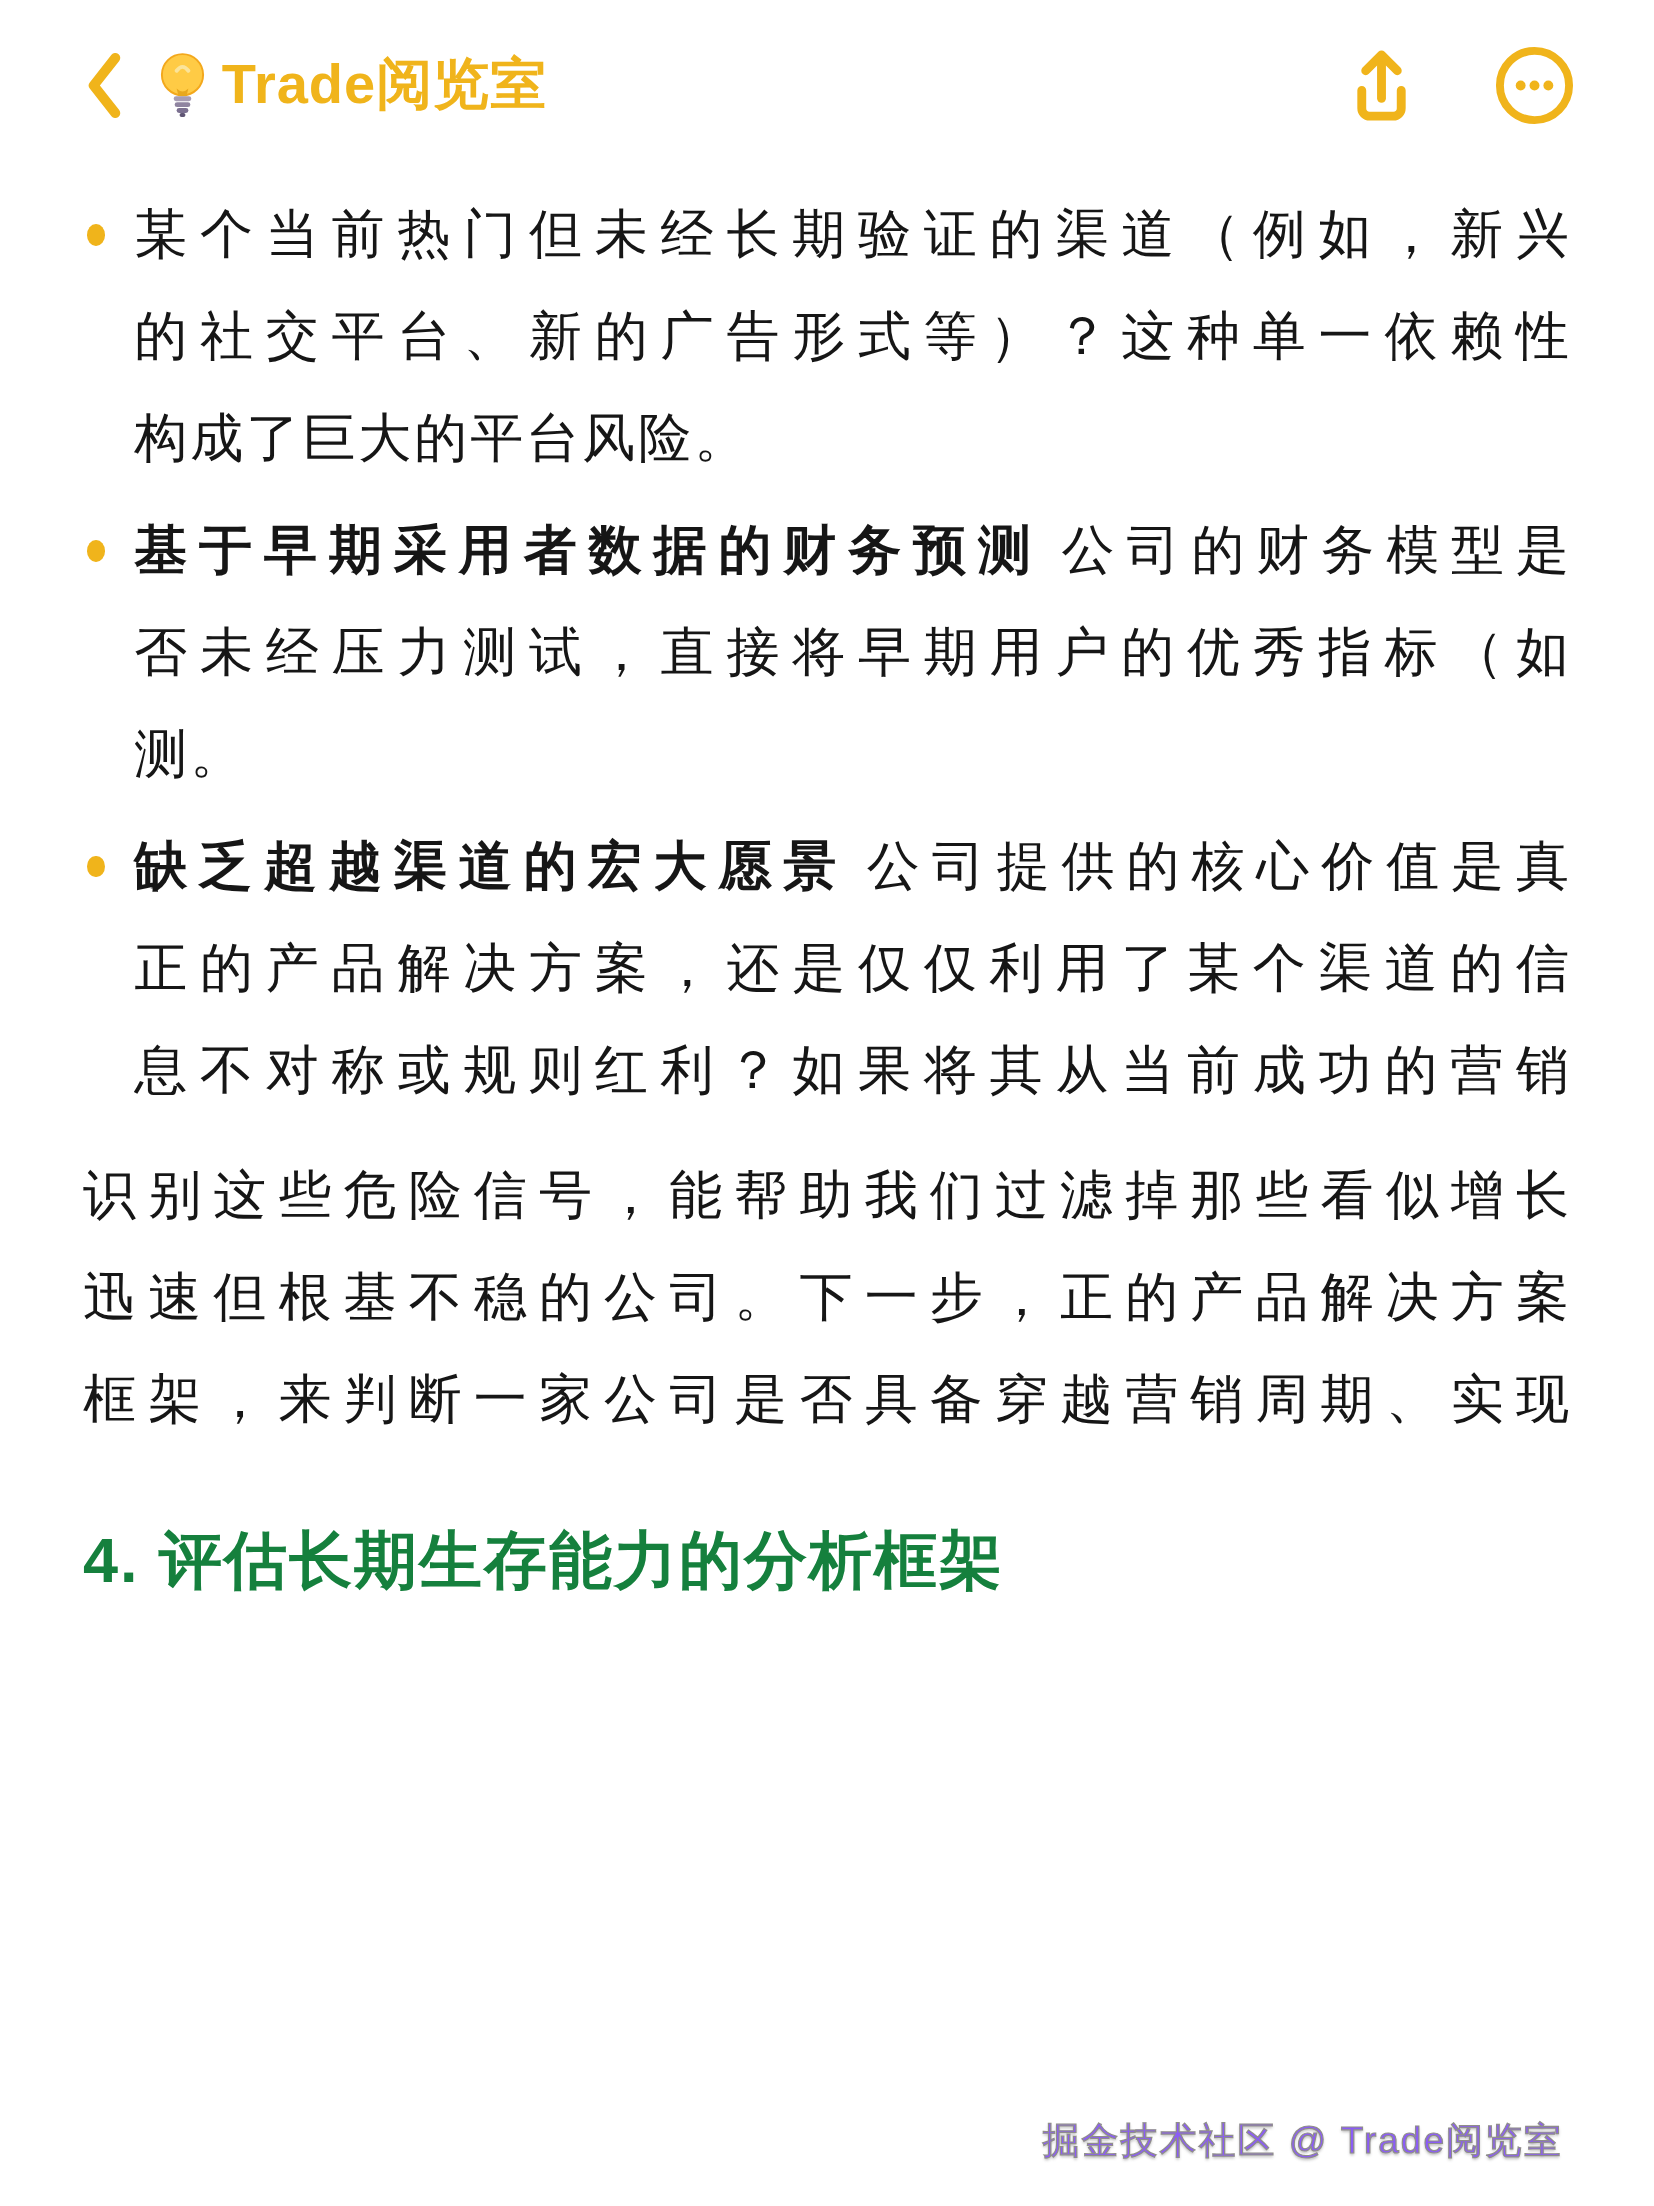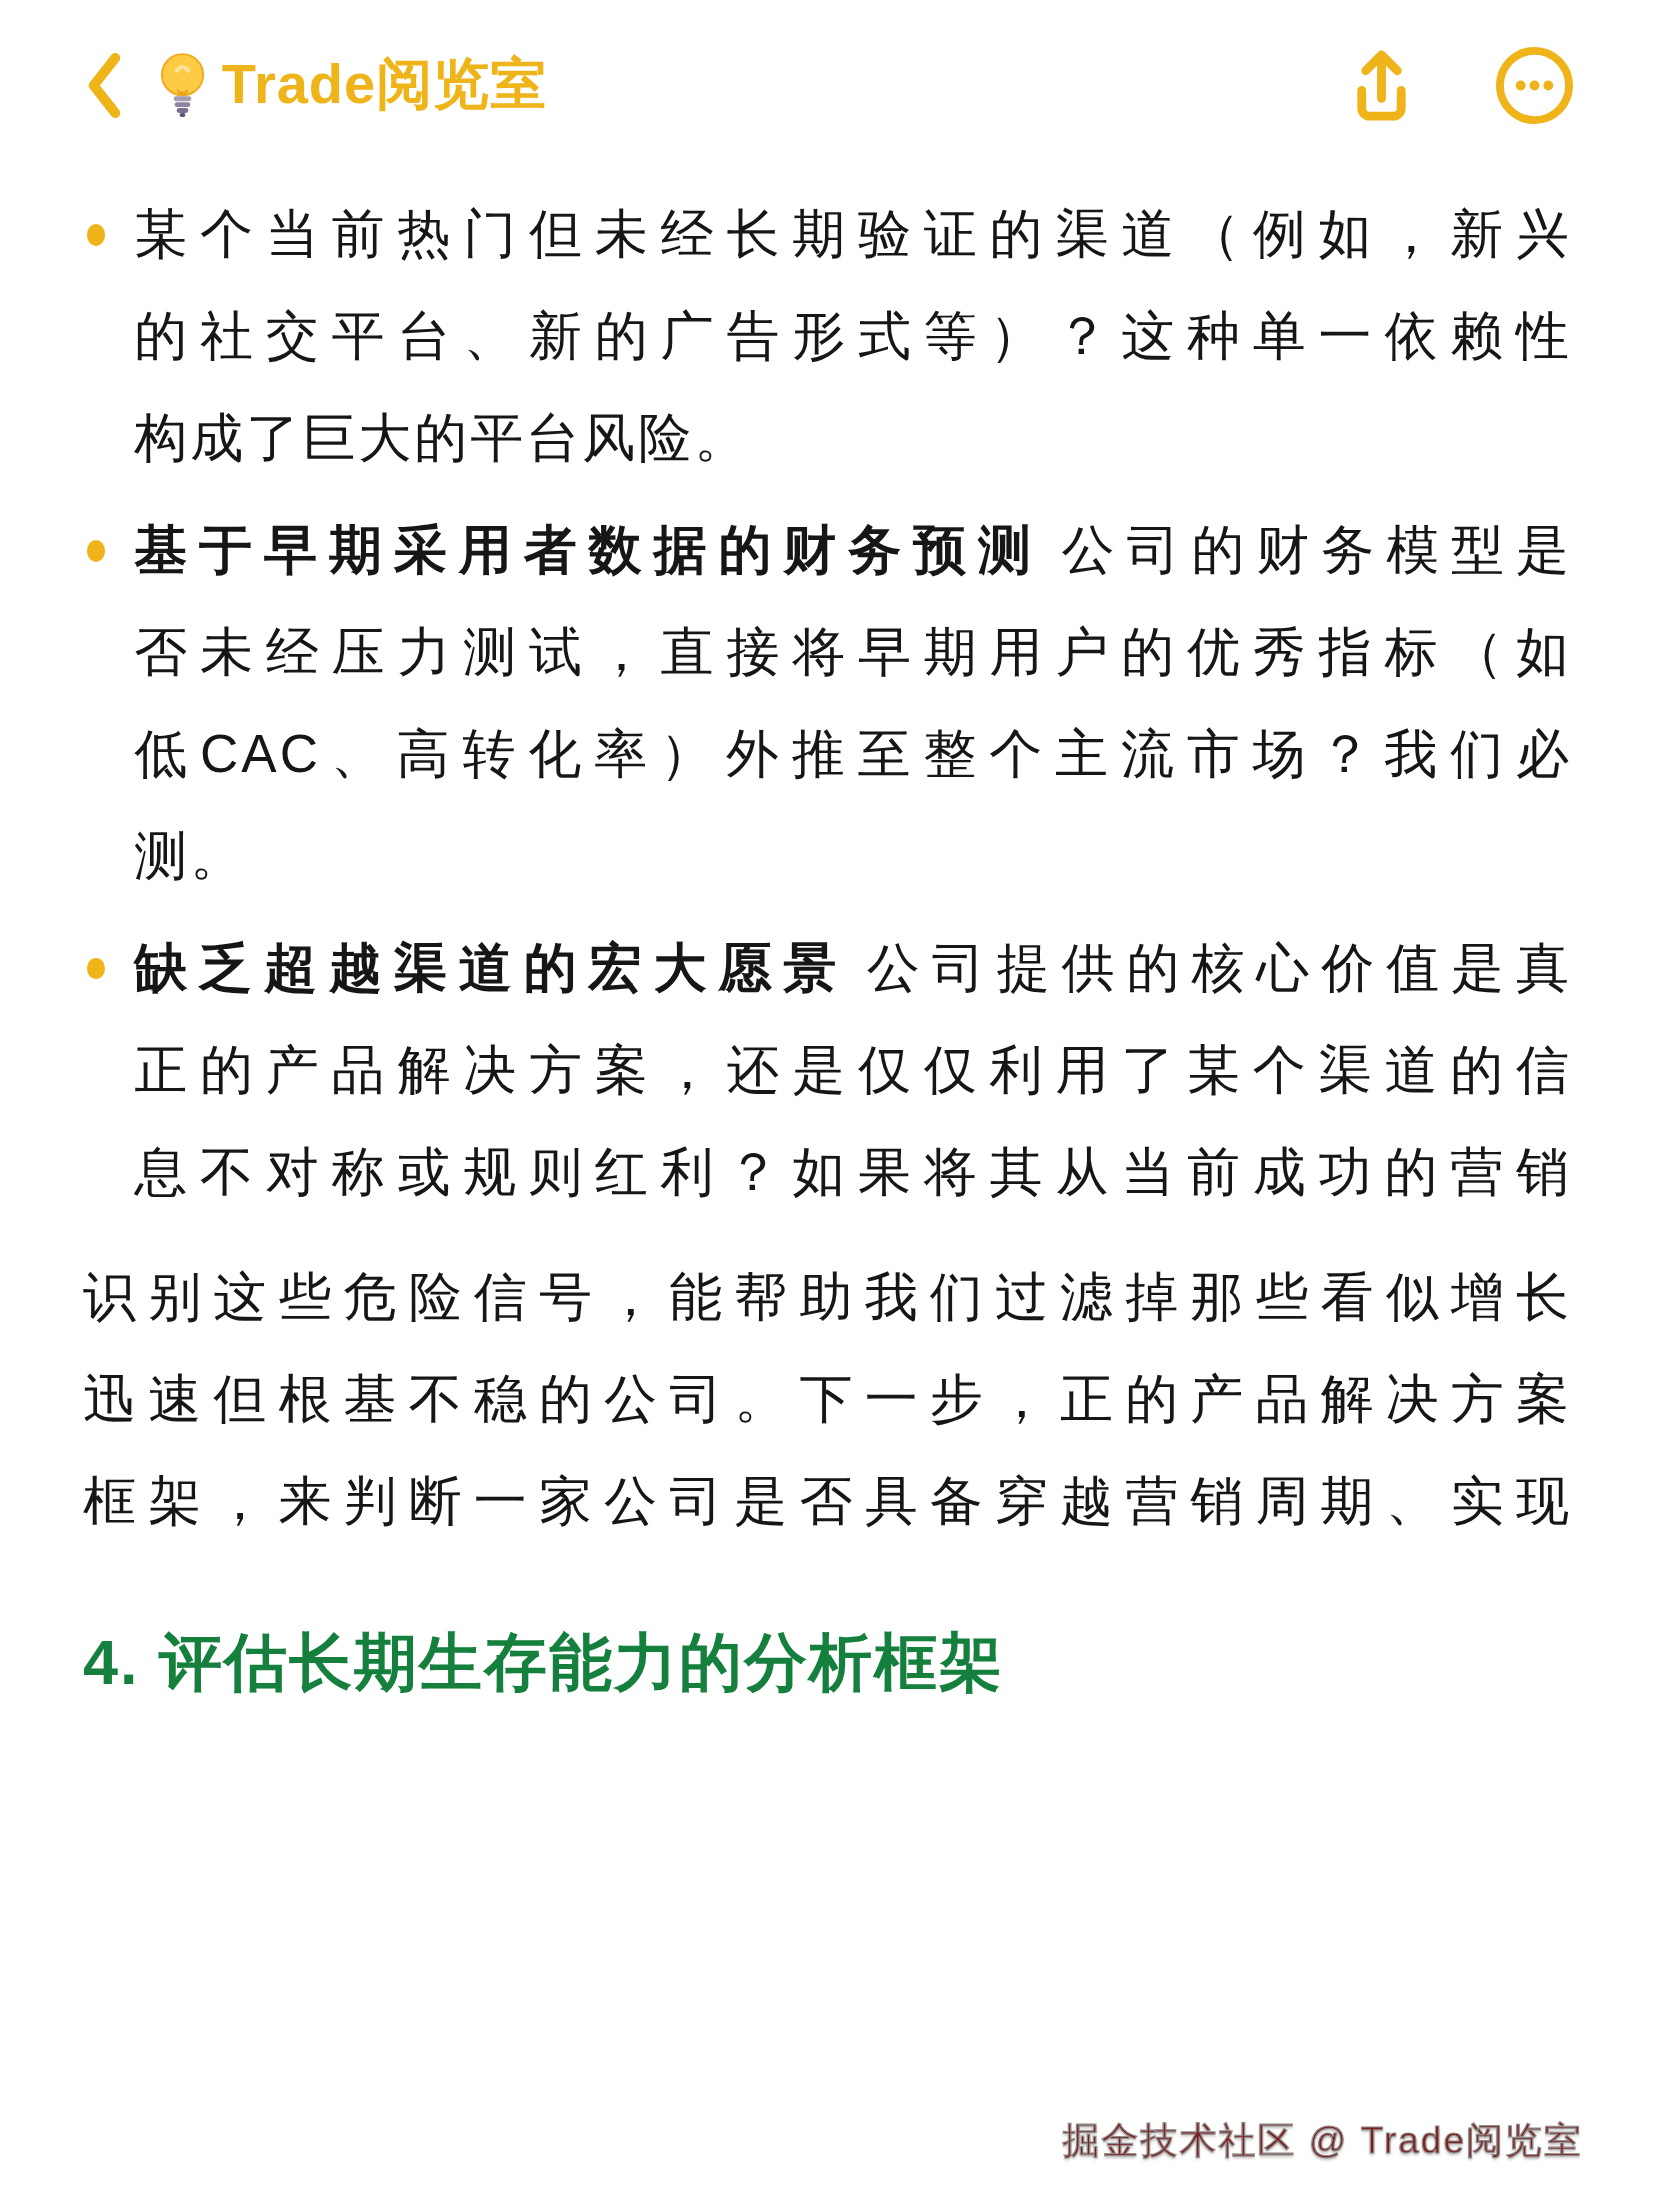--- a/index.html
+++ b/index.html
@@ -39,22 +39,22 @@
   .line.j{text-align:justify;text-align-last:justify}
   .lead{font-weight:800;letter-spacing:3px}
   .rest{margin-left:0.35em}
   .closing{margin-top:23.6px;width:1489px}
   .heading{
     margin-top:65px;font-size:63px;line-height:91px;font-weight:800;
     letter-spacing:2px;color:#15803d;
   }
   
   .watermark{
-    position:absolute;top:2116px;right:72px;
-    font-size:37px;letter-spacing:2px;color:#7f1d1d;
+    position:absolute;top:2116px;right:92px;
+    font-size:37px;letter-spacing:2px;color:#8b5cf6;
     -webkit-text-stroke:1.2px #8f8d8b;
     text-shadow:0 2px 3px rgba(80,80,80,.45);
     white-space:nowrap;
   }
   svg{display:block}
 </style>
 </head>
 <body>
 
 <div class="header">
@@ -113,21 +113,20 @@
           <div class="line j">某个当前热门但未经长期验证的渠道（例如，新兴</div>
           <div class="line j">的社交平台、新的广告形式等）？这种单一依赖性</div>
           <div class="line">构成了巨大的平台风险。</div>
         </div>
       </div>
       <div class="bullet-item">
         <span class="dot"></span>
         <div class="bullet-body">
           <div class="line j"><b class="lead">基于早期采用者数据的财务预测</b><span class="rest">公司的财务模型是</span></div>
           <div class="line j">否未经压力测试，直接将早期用户的优秀指标（如</div>
-          <div class="line j">低CAC、高转化率）外推至整个主流市场？我们必</div>
           <div class="line">测。</div>
         </div>
       </div>
       <div class="bullet-item">
         <span class="dot"></span>
         <div class="bullet-body">
           <div class="line j"><b class="lead">缺乏超越渠道的宏大愿景</b><span class="rest">公司提供的核心价值是真</span></div>
           <div class="line j">正的产品解决方案，还是仅仅利用了某个渠道的信</div>
           <div class="line j">息不对称或规则红利？如果将其从当前成功的营销</div>
         </div>

